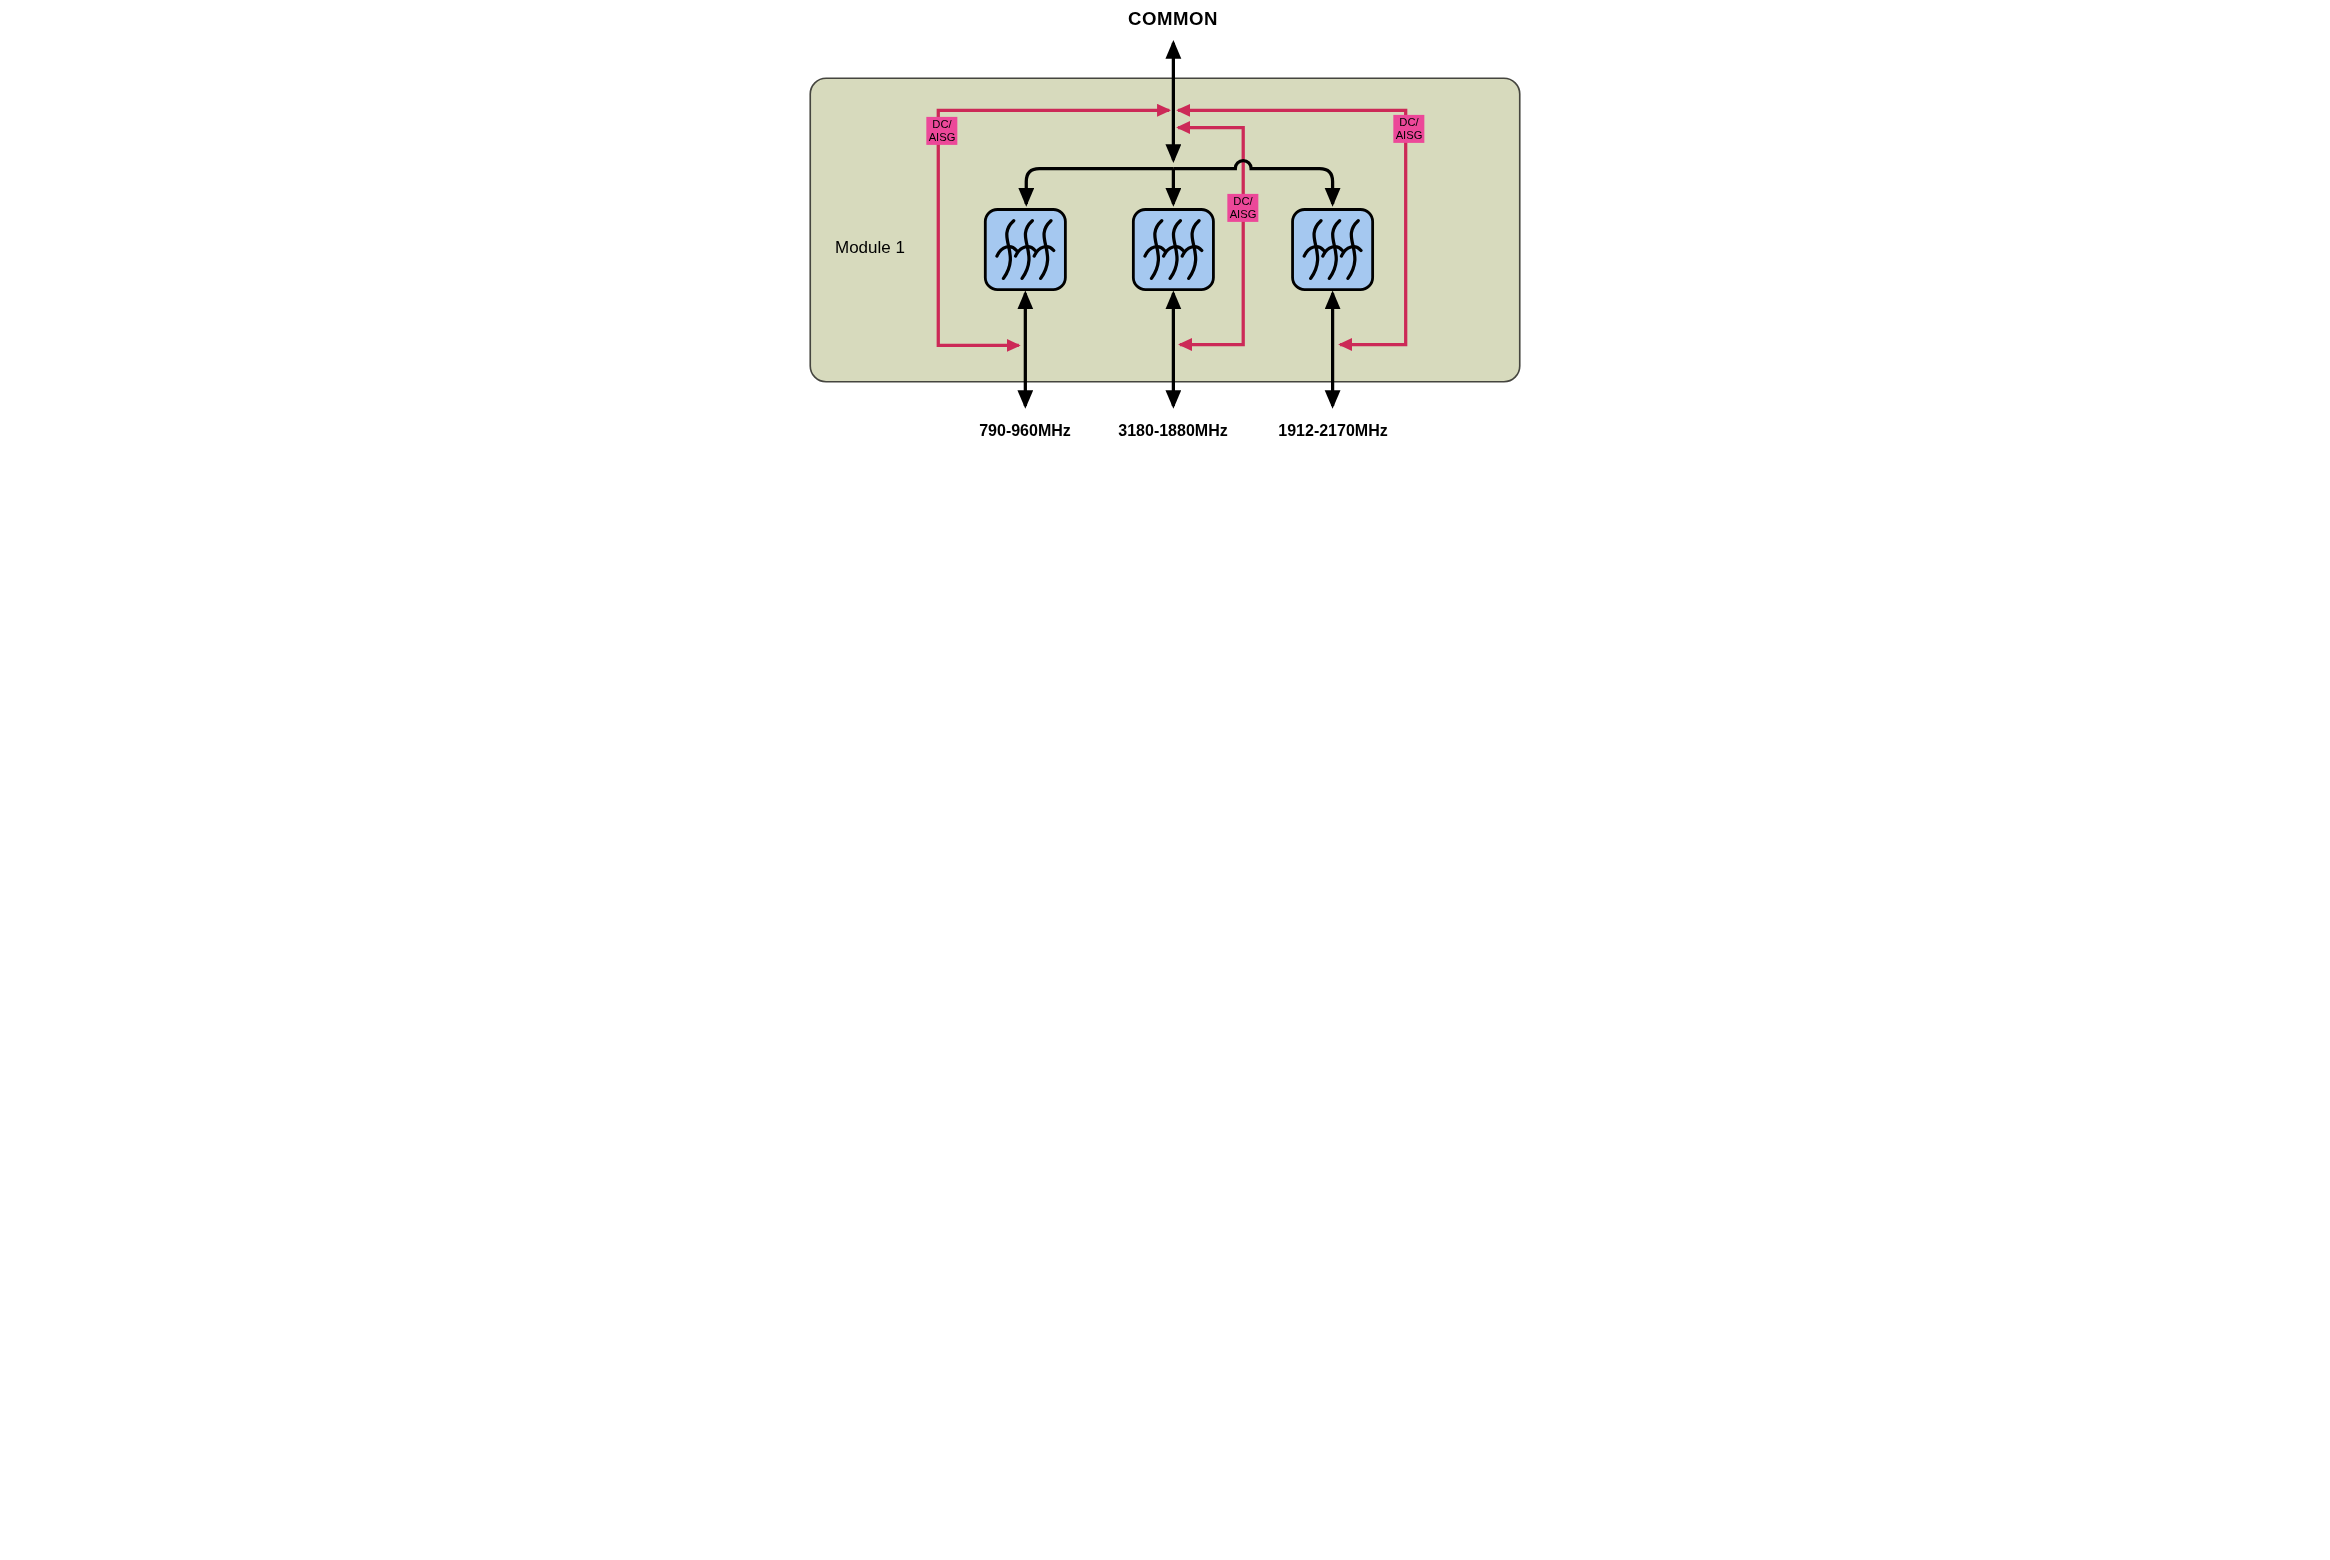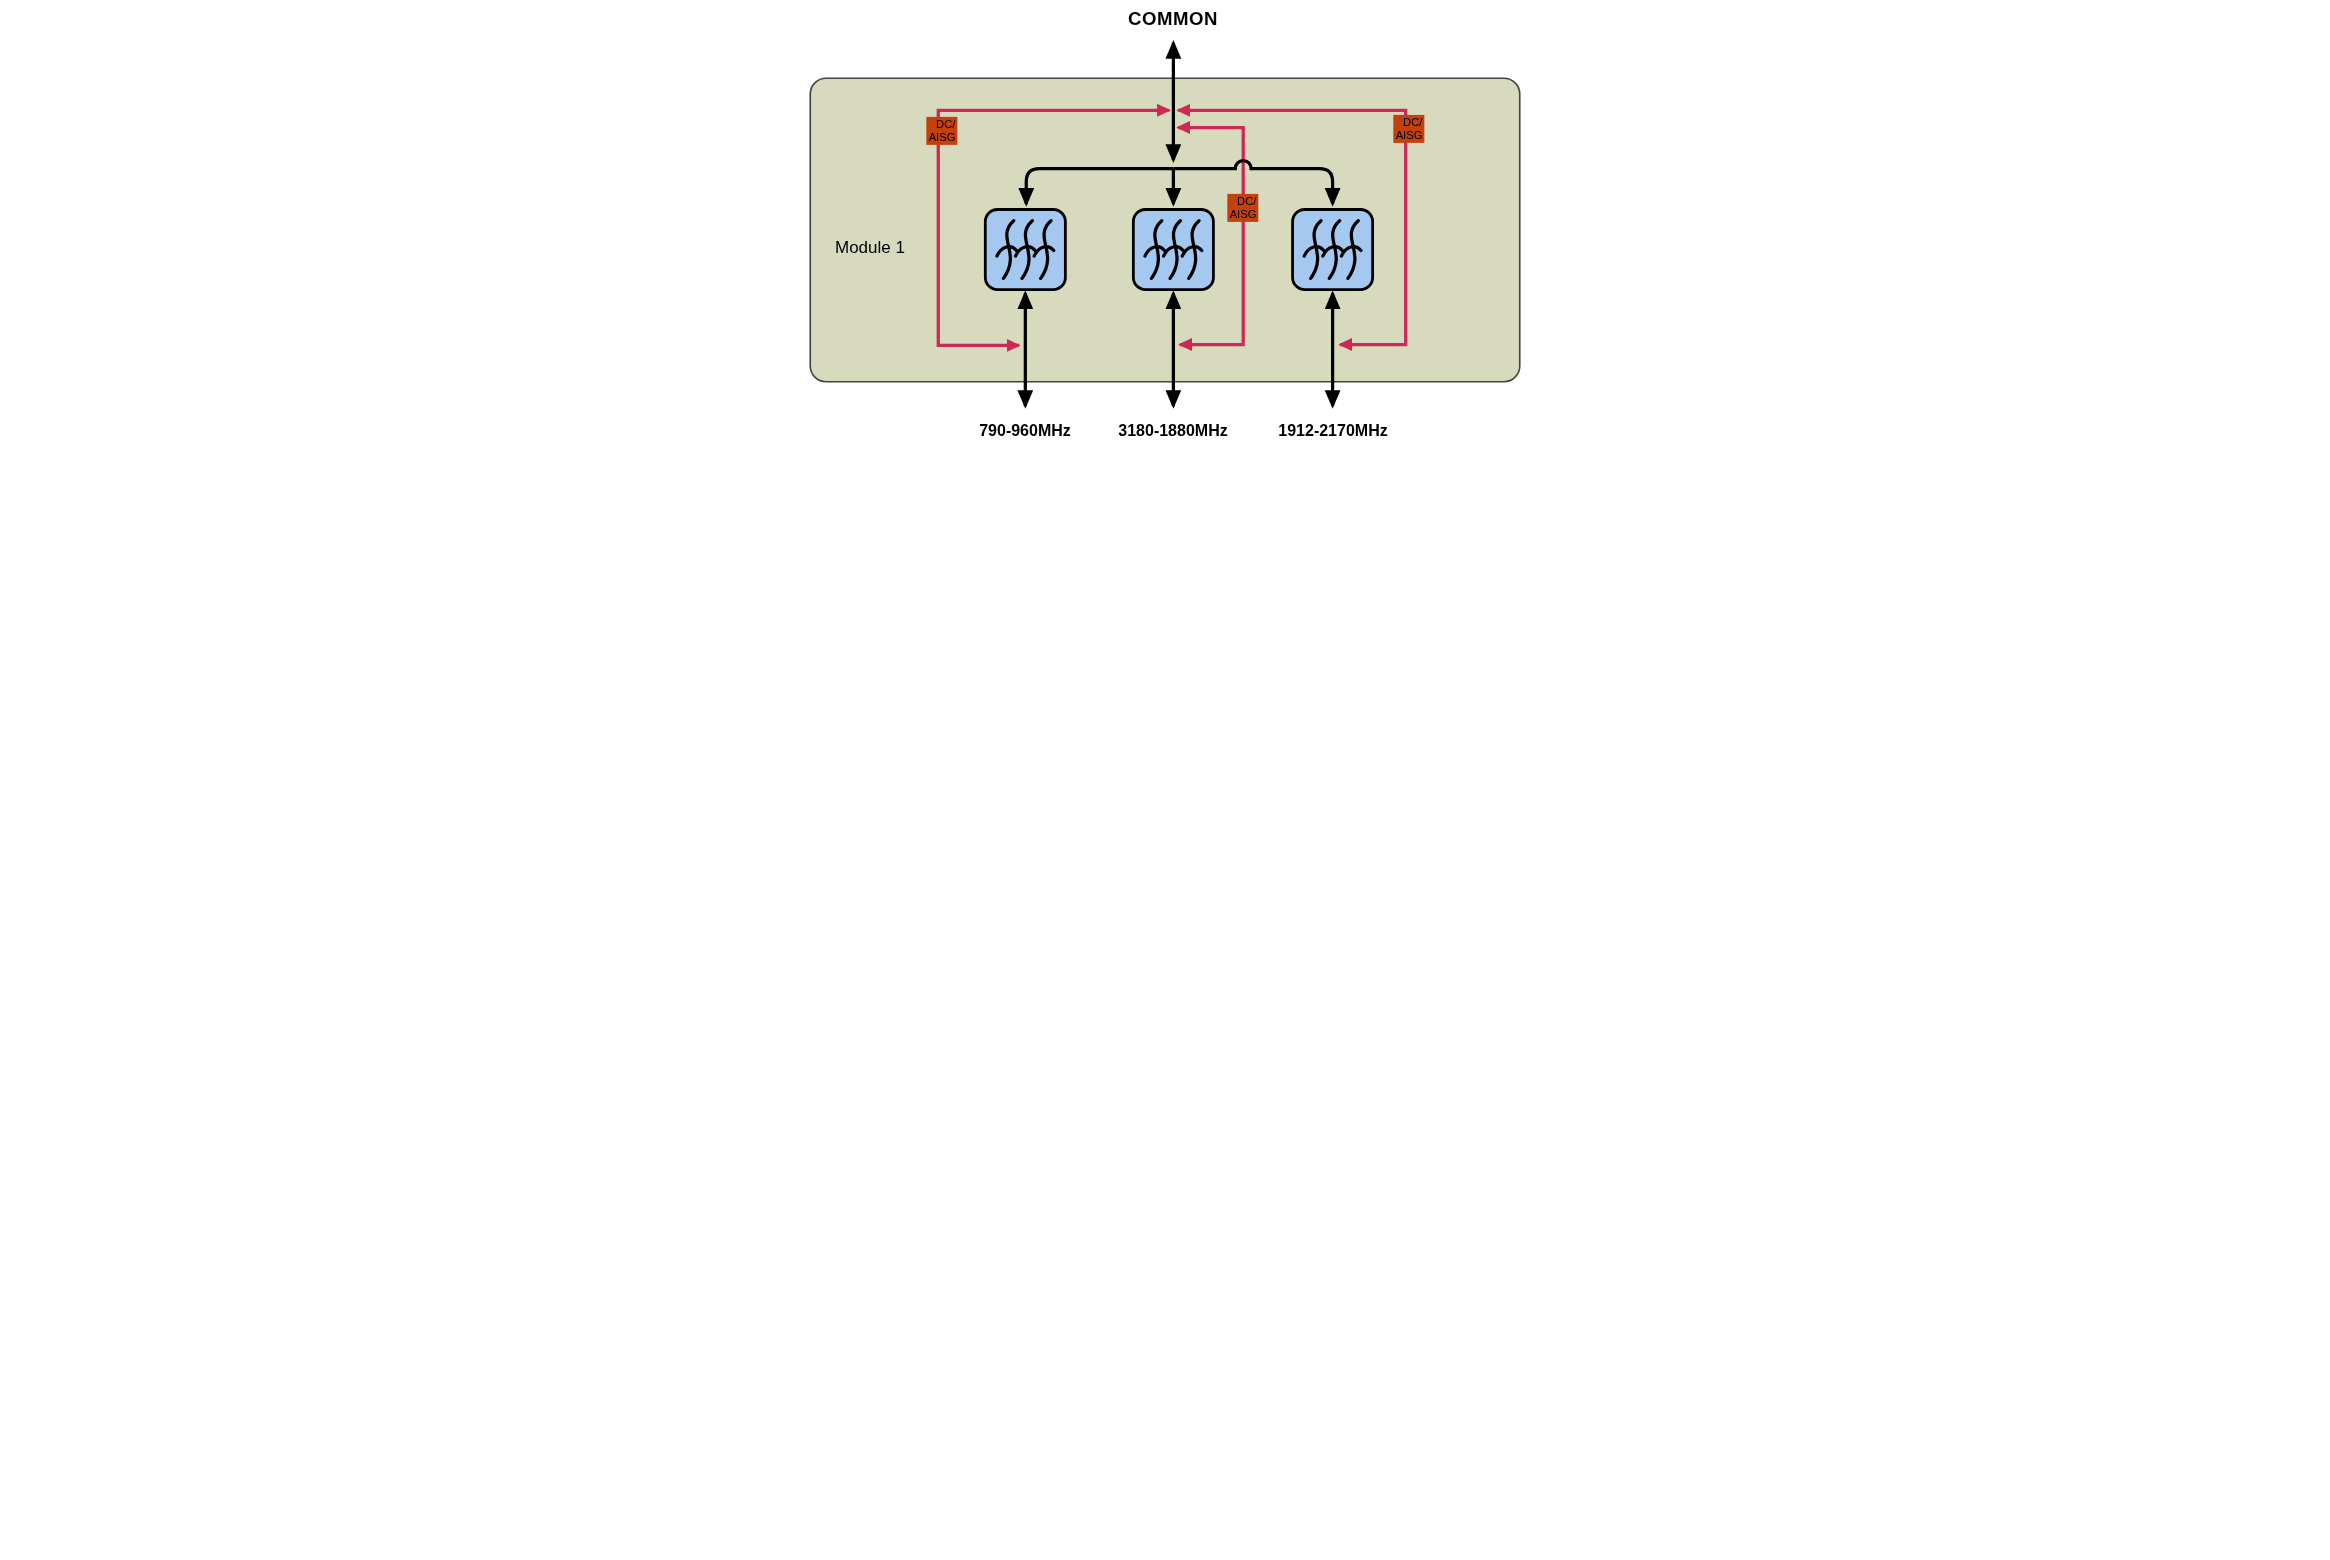--- a/index.html
+++ b/index.html
@@ -19,41 +19,41 @@
   .layer {
     position: absolute;
     inset: 0;
     width: 100%;
     height: 100%;
   }
   .label {
     position: absolute;
     transform: translate(-50%, -50%);
     color: #000000;
-    text-align: right;
+    text-align: center;
     white-space: nowrap;
   }
   .common-label {
     font-size: 18.6px;
     font-weight: bold;
     letter-spacing: 0.5px;
   }
   .module-label {
     font-size: 17px;
     font-weight: normal;
     transform: translate(0, -50%);
   }
   .port-label {
     font-size: 16px;
     font-weight: bold;
   }
   .dc-label {
     font-size: 11.2px;
     line-height: 1.18;
-    background: #c2410c;
+    background: #ec4899;
     padding: 0.9px 2.3px;
     white-space: pre-line;
   }
   svg .black-line {
     stroke: #000000;
     stroke-width: 7;
     fill: none;
   }
   svg .red-line {
     stroke: #cc2957;

